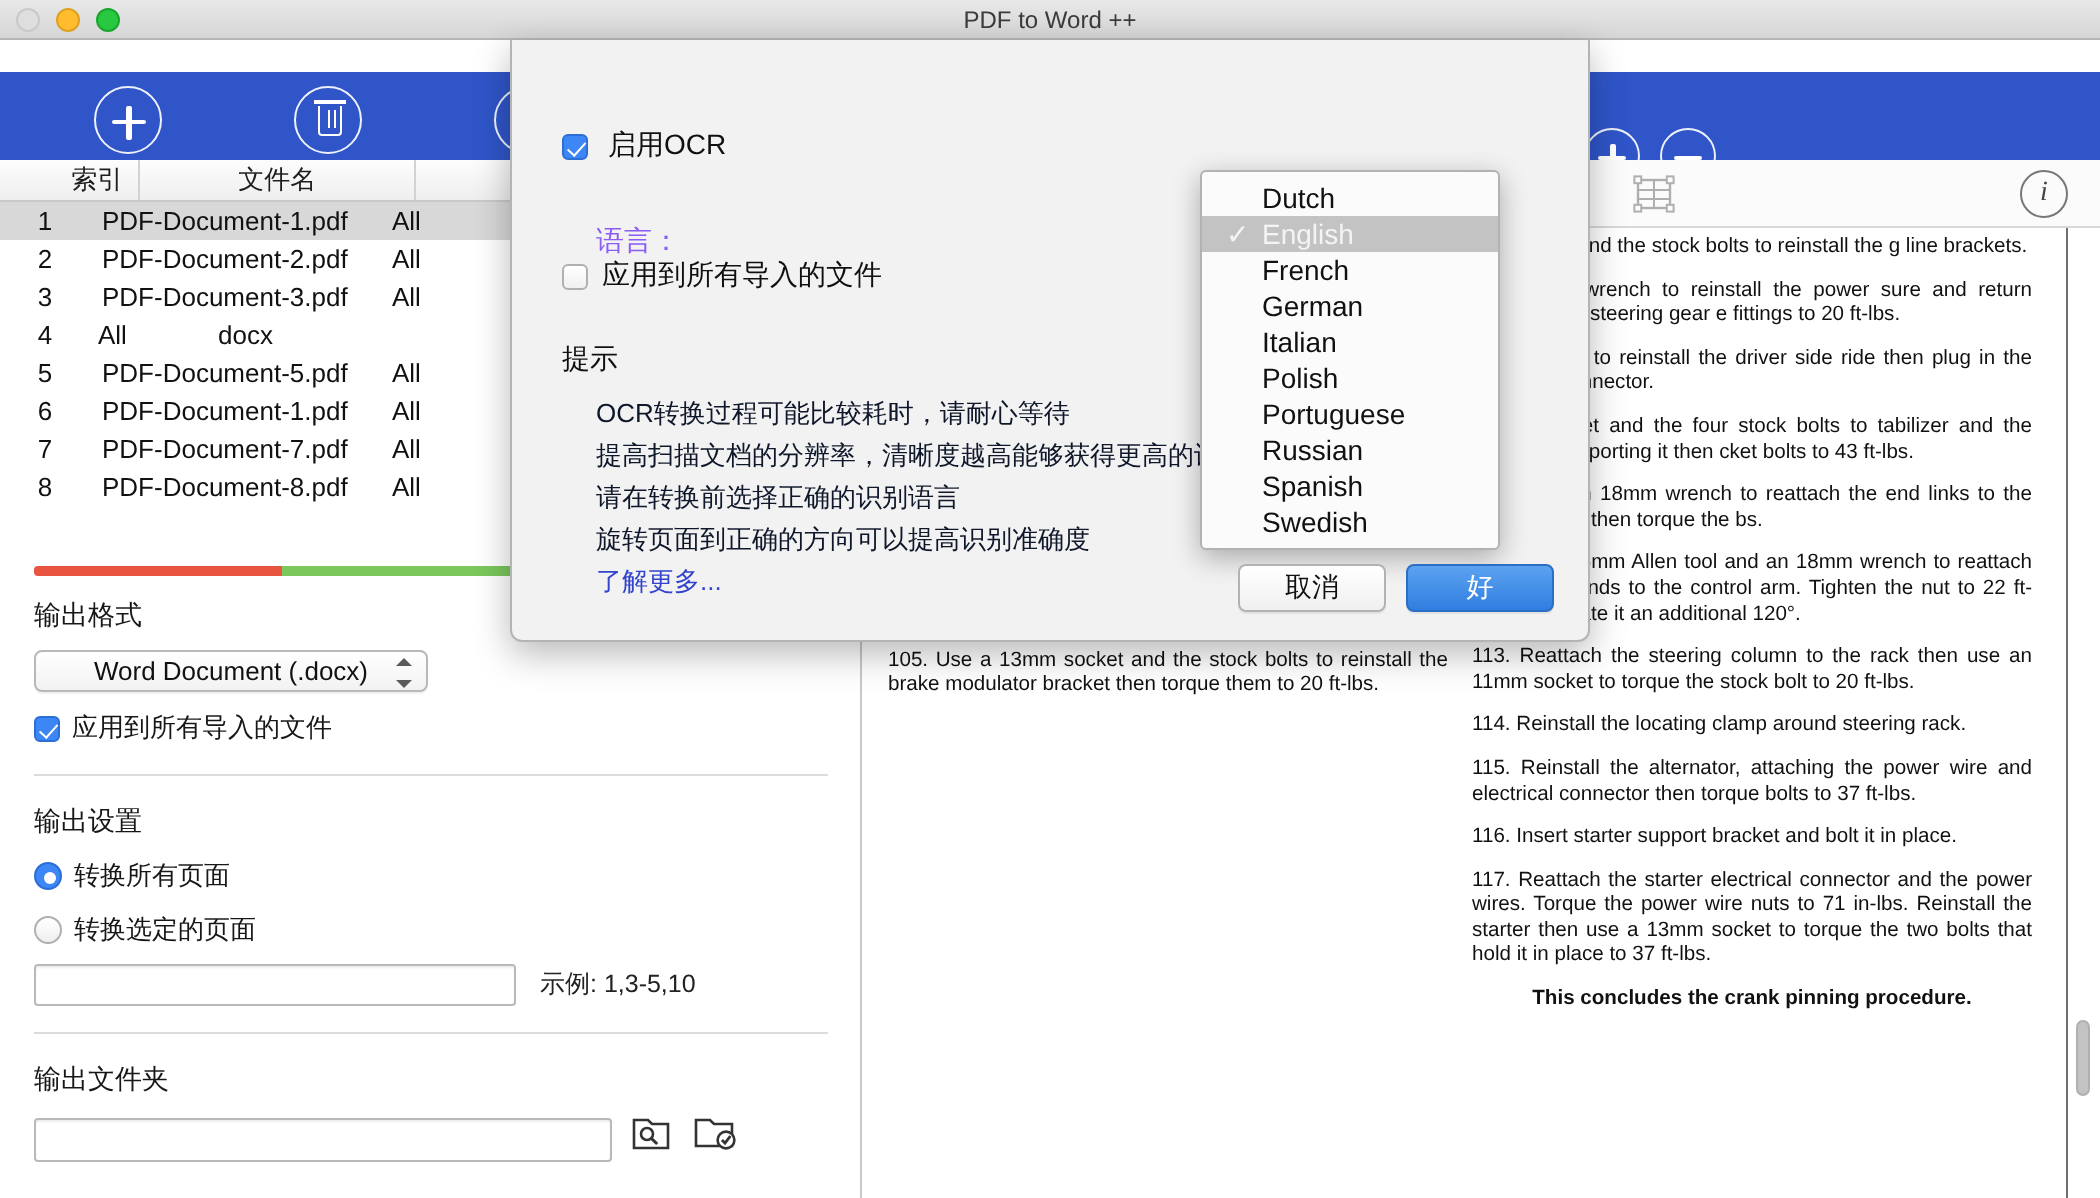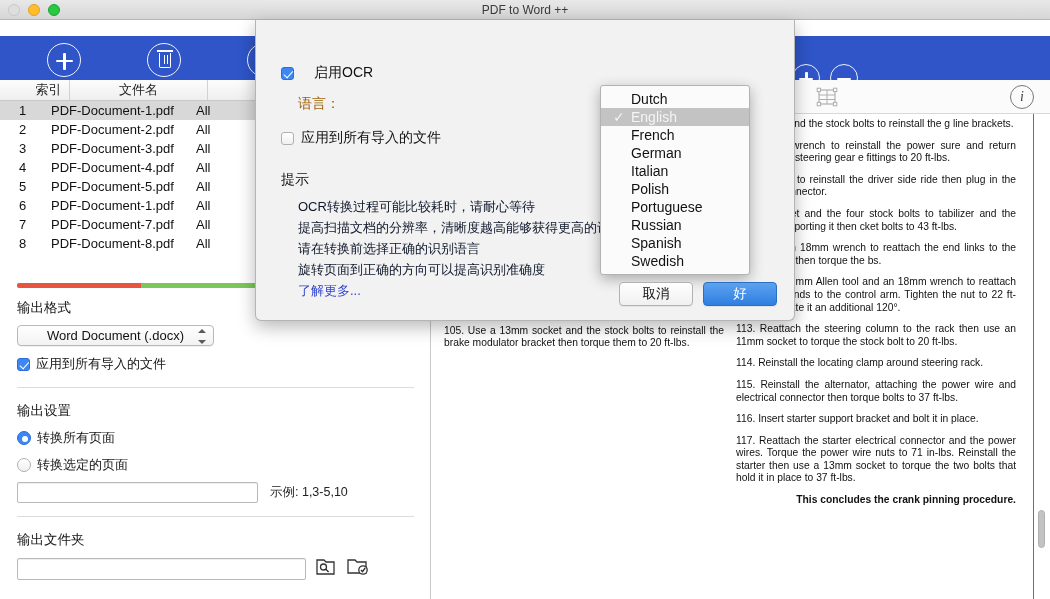--- a/index.html
+++ b/index.html
@@ -156,21 +156,21 @@
     border:1.2px solid #777; color:#444; font-size:14px; font-style:italic;
     display:flex; align-items:center; justify-content:center; font-family:"Liberation Serif", serif;
   }
   .doccols{
     position:absolute; left:0; top:34px; width:618px; height:485px; display:flex; gap:0;
     padding:4px 14px 0 6px; overflow:hidden;
   }
   .doccol{ width:292px; padding:0 6px; }
   .p{ font-size:10.3px; line-height:12.6px; color:#111; text-align:justify; margin-bottom:9px;
       font-family:"Liberation Sans", sans-serif; }
-  .p.bold{ font-weight:bold; text-align:right; }
+  .p.bold{ font-weight:bold; text-align:center; }
   .photo{
     width:268px; height:95px; margin:0 auto 9px auto;
     background:
       radial-gradient(circle at 62% 40%, #efefef 0 9px, #9a9a9a 9px 17px, #d4d4d4 17px 30px, rgba(0,0,0,0) 31px),
       radial-gradient(circle at 30% 55%, #6d6d6d 0 26px, rgba(0,0,0,0) 27px),
       linear-gradient(170deg,#b9b7b2 0%, #8f8d88 40%, #6e6c68 70%, #55534f 100%);
     position:relative; overflow:hidden; border:0;
   }
   .photo:after{
     content:""; position:absolute; left:0; bottom:4px; width:100%; height:12px;
@@ -188,22 +188,22 @@
   }
   .vrule{ position:absolute; right:16px; top:34px; width:1px; height:485px; background:#6f6f6f; }
 
   
   .sheet{
     position:absolute; left:255px; top:20px; width:540px; height:301px;
     background:#f2f2f2; border:1px solid #b4b4b4; border-top:none;
     border-radius:0 0 6px 6px; box-shadow:0 6px 18px rgba(0,0,0,.28);
   }
   .sheet-row{ position:absolute; }
-  .s-check{ left:25px; top:44px; display:flex; align-items:center; gap:20px; font-size:14px; color:#101010;}
-  .s-lang-label{ left:42px; top:75px; font-size:14px; color:#a16207; }
+  .s-check{ left:25px; top:44px; display:flex; align-items:center; gap:10px; font-size:14px; color:#101010;}
+  .s-lang-label{ left:42px; top:92px; font-size:14px; color:#8b5cf6; }
   .s-apply{ left:25px; top:109px; display:flex; align-items:center; gap:7px; font-size:14px; color:#101010;}
   .s-tips-title{ left:25px; top:151px; font-size:14px; color:#101010; }
   .tipline{ left:42px; font-size:13px; color:#0f172a; white-space:nowrap;}
   .learn{ left:42px; top:262px; font-size:13px; color:#3344cc; }
 
   .popup{
     position:absolute; left:344px; top:65px; width:150px; height:190px;
     background:#fbfbfb; border:1px solid #b2b2b2; border-radius:3px;
     box-shadow:0 4px 14px rgba(0,0,0,.3); padding:4px 0;
   }
@@ -297,21 +297,20 @@
       </div>
       <div class="frow">
         <span class="fc c0">3</span>
         <span class="fc c1">PDF-Document-3.pdf</span>
         <span class="fc c2">All</span>
         <span class="fc c3">docx</span>
         <span class="fc c4"></span>
       </div>
       <div class="frow">
         <span class="fc c0">4</span>
-        <span class="fc c1">PDF-Document-4.pdf</span>
         <span class="fc c2">All</span>
         <span class="fc c3">docx</span>
         <span class="fc c4"></span>
       </div>
       <div class="frow">
         <span class="fc c0">5</span>
         <span class="fc c1">PDF-Document-5.pdf</span>
         <span class="fc c2">All</span>
         <span class="fc c3">docx</span>
         <span class="fc c4"></span>

